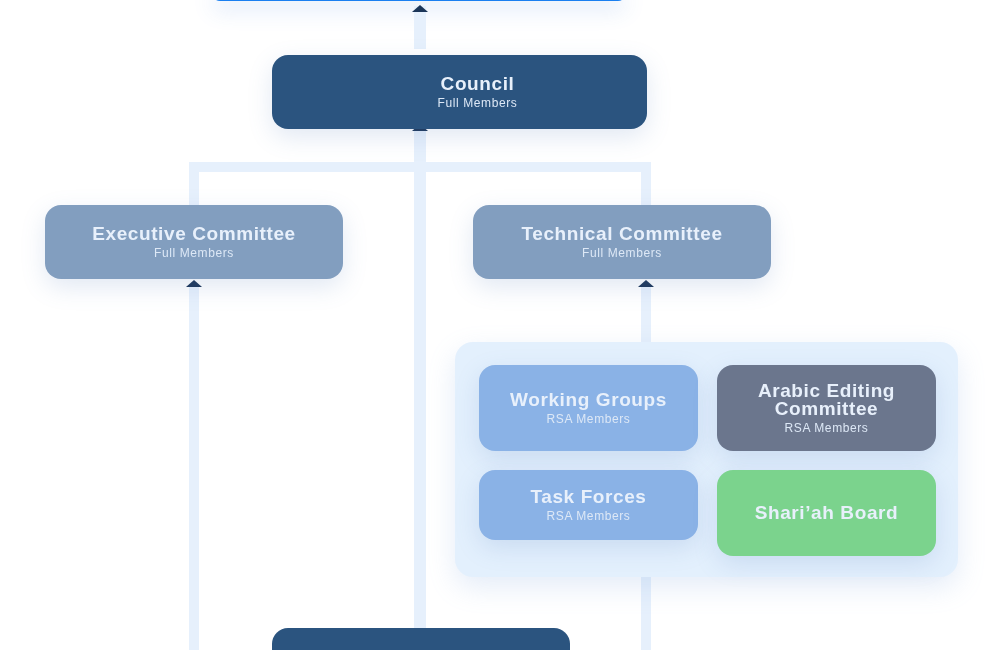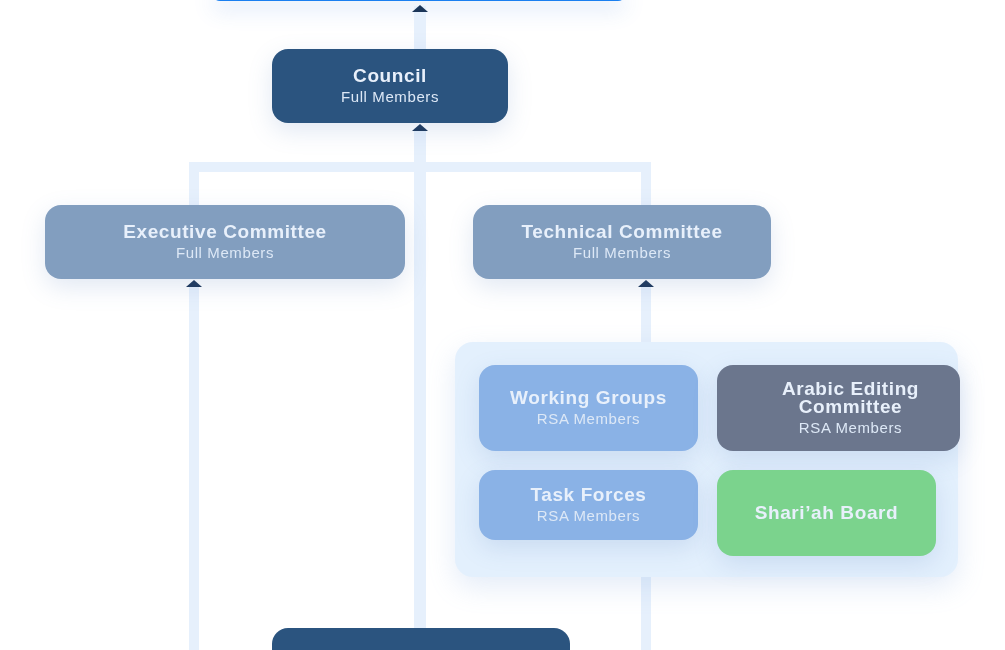--- a/index.html
+++ b/index.html
@@ -1,21 +1,21 @@
 <!DOCTYPE html>
 <html><head>
 <meta charset="utf-8">
 <style>
   html,body{margin:0;padding:0;}
   body{width:1005px;height:650px;overflow:hidden;background:#ffffff;position:relative;font-family:"Liberation Sans",sans-serif;}
   .line{position:absolute;background:#e6f0fc;}
   .arrow{position:absolute;width:0;height:0;border-left:8px solid transparent;border-right:8px solid transparent;border-bottom:7px solid #1b3558;}
   .node{position:absolute;border-radius:16px;display:flex;flex-direction:column;align-items:center;justify-content:center;text-align:center;color:#e8f0fb;box-shadow:0 8px 24px rgba(90,130,190,0.18);}
   .node .title{font-weight:bold;font-size:19px;letter-spacing:0.6px;line-height:18px;}
-  .node .sub{font-size:15px;letter-spacing:0.6px;margin-top:3px;color:#dde8f6;}
+  .node .sub{font-size:12px;letter-spacing:0.6px;margin-top:3px;color:#dde8f6;}
   .dark{background:#2b547f;}
   .mid{background:#829ebf;}
   .light{background:#8ab2e6;}
   .slate{background:#6b768d;}
   .green{background:#7bd38d;}
   .group{position:absolute;left:455px;top:342px;width:503px;height:235px;background:#e3f0fd;border-radius:18px;box-shadow:0 10px 28px rgba(120,160,220,0.2);}
   .topbar{position:absolute;left:212px;top:-10px;width:414px;height:11px;background:#1a7ff0;border-radius:0 0 8px 8px;box-shadow:0 8px 22px rgba(60,120,220,0.2);}
 </style>
 </head>
 <body>
@@ -28,43 +28,43 @@
 <div class="line" style="left:189px;top:162px;width:10px;height:43px;"></div>
 <div class="line" style="left:641px;top:162px;width:10px;height:43px;"></div>
 <div class="line" style="left:189px;top:284px;width:10px;height:366px;"></div>
 <div class="line" style="left:641px;top:284px;width:10px;height:366px;"></div>
 
 <div class="arrow" style="left:412px;top:5px;"></div>
 <div class="arrow" style="left:412px;top:124px;"></div>
 <div class="arrow" style="left:186px;top:280px;"></div>
 <div class="arrow" style="left:638px;top:280px;"></div>
 
-<div class="node dark" style="left:272px;top:49px;width:236px;height:74px;">
+<div class="node dark" style="left:272px;top:55px;width:339px;height:74px;padding-left:36px;">
   <div class="title">Council</div>
   <div class="sub">Full Members</div>
 </div>
 
-<div class="node mid" style="left:45px;top:205px;width:360px;height:74px;">
+<div class="node mid" style="left:45px;top:205px;width:298px;height:74px;">
   <div class="title">Executive Committee</div>
   <div class="sub">Full Members</div>
 </div>
 
 <div class="node mid" style="left:473px;top:205px;width:298px;height:74px;">
   <div class="title">Technical Committee</div>
   <div class="sub">Full Members</div>
 </div>
 
 <div class="group"></div>
 
 <div class="node light" style="left:479px;top:365px;width:219px;height:86px;">
   <div class="title">Working Groups</div>
   <div class="sub">RSA Members</div>
 </div>
 
-<div class="node slate" style="left:717px;top:365px;width:219px;height:86px;padding-left:24px;">
+<div class="node slate" style="left:717px;top:365px;width:219px;height:86px;">
   <div class="title" style="width:160px;">Arabic Editing Committee</div>
   <div class="sub">RSA Members</div>
 </div>
 
 <div class="node light" style="left:479px;top:470px;width:219px;height:70px;">
   <div class="title">Task Forces</div>
   <div class="sub">RSA Members</div>
 </div>
 
 <div class="node green" style="left:717px;top:470px;width:219px;height:86px;">

